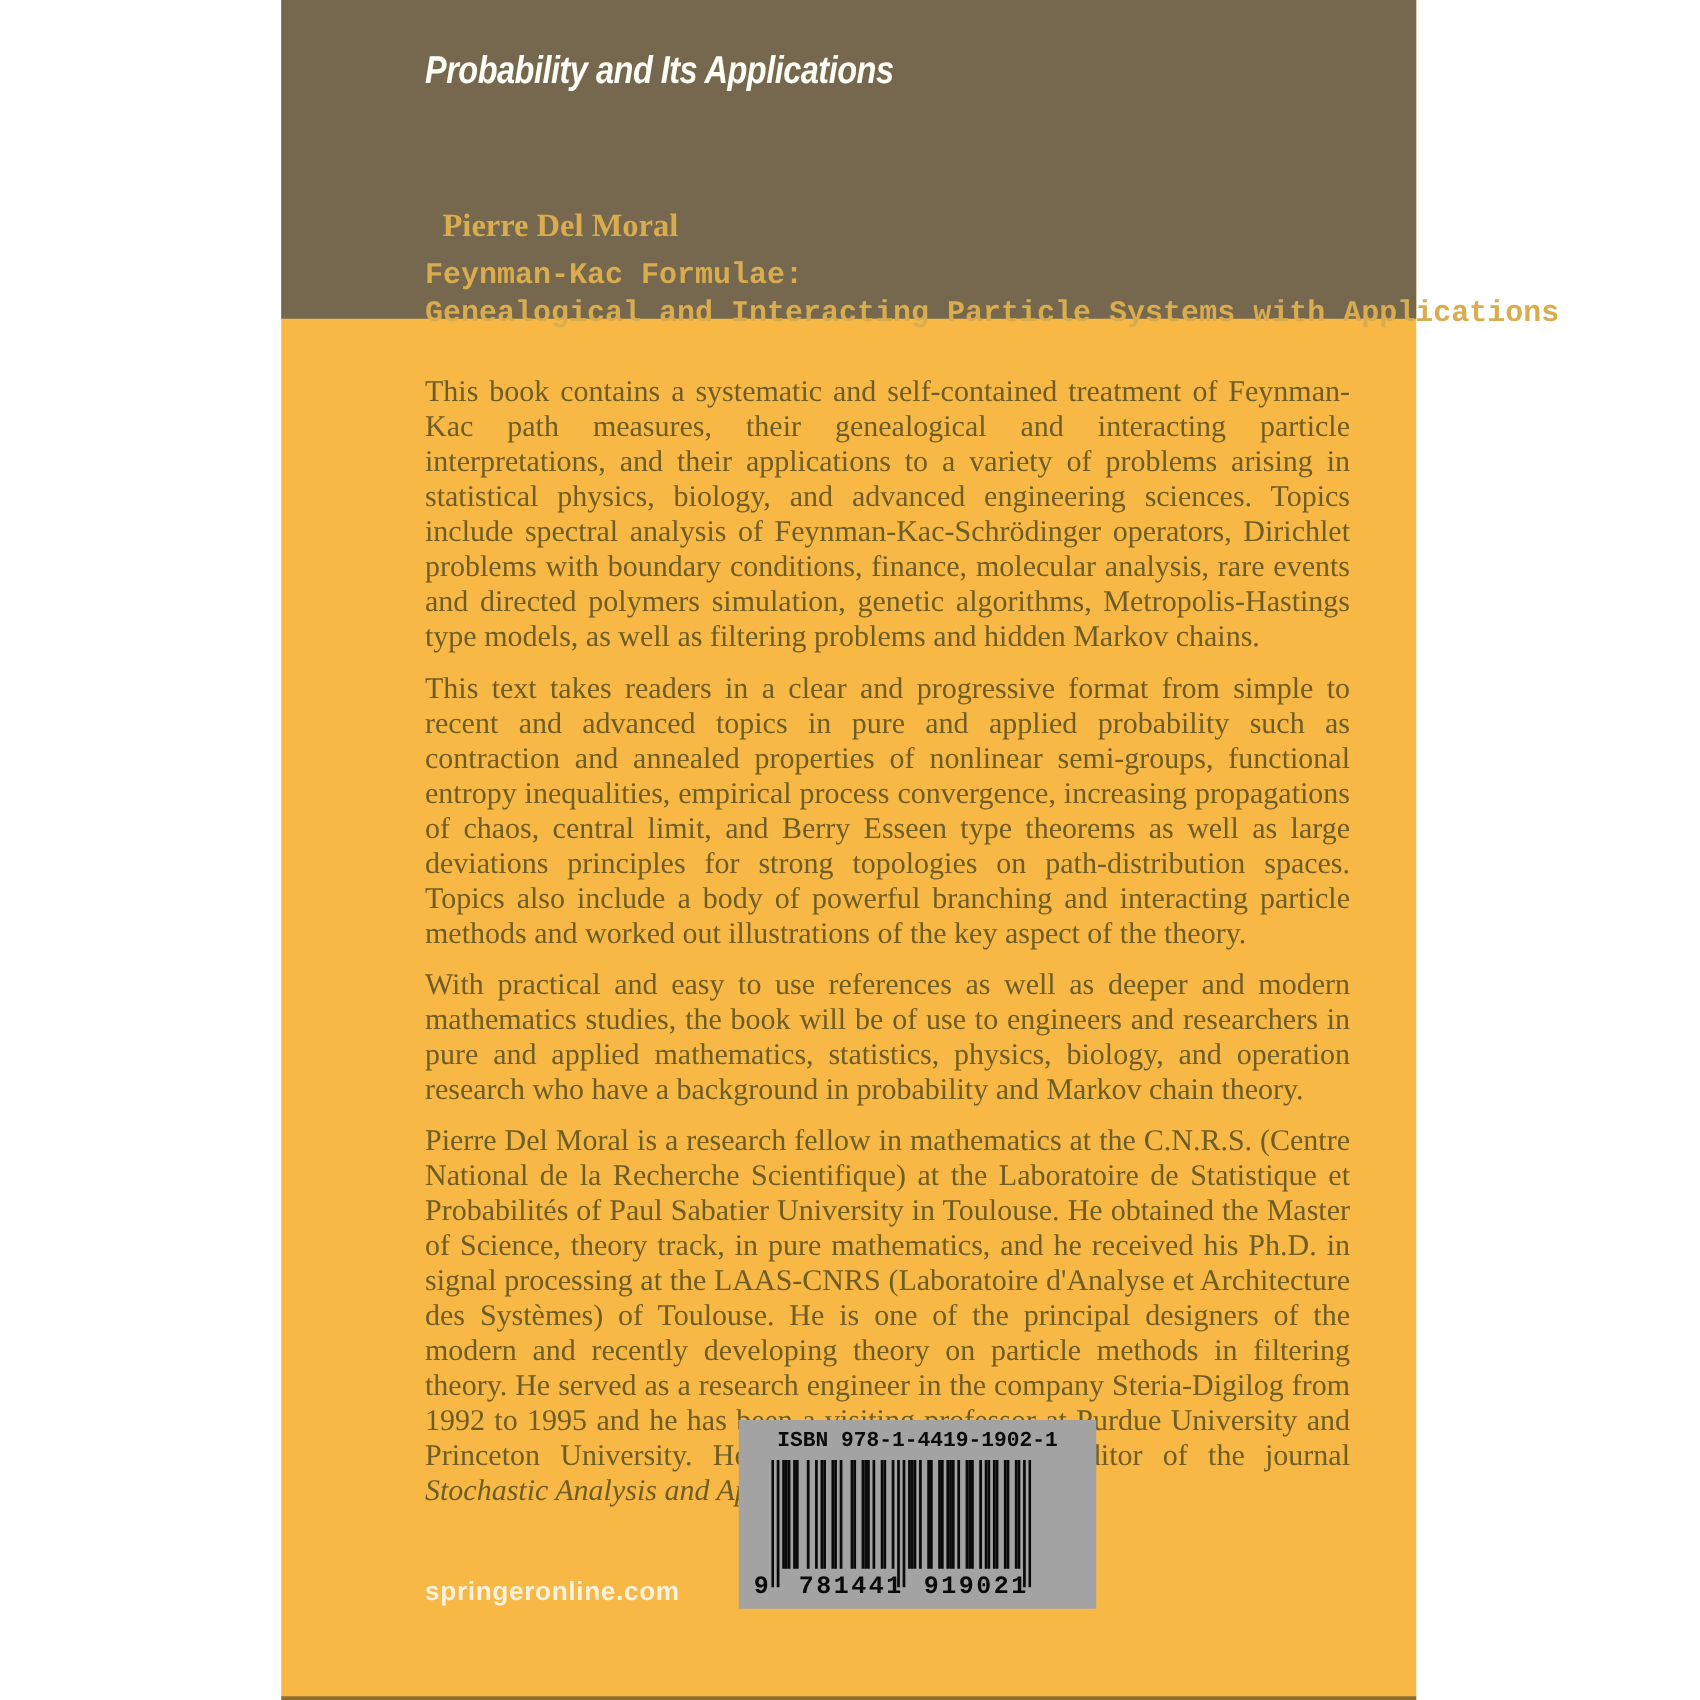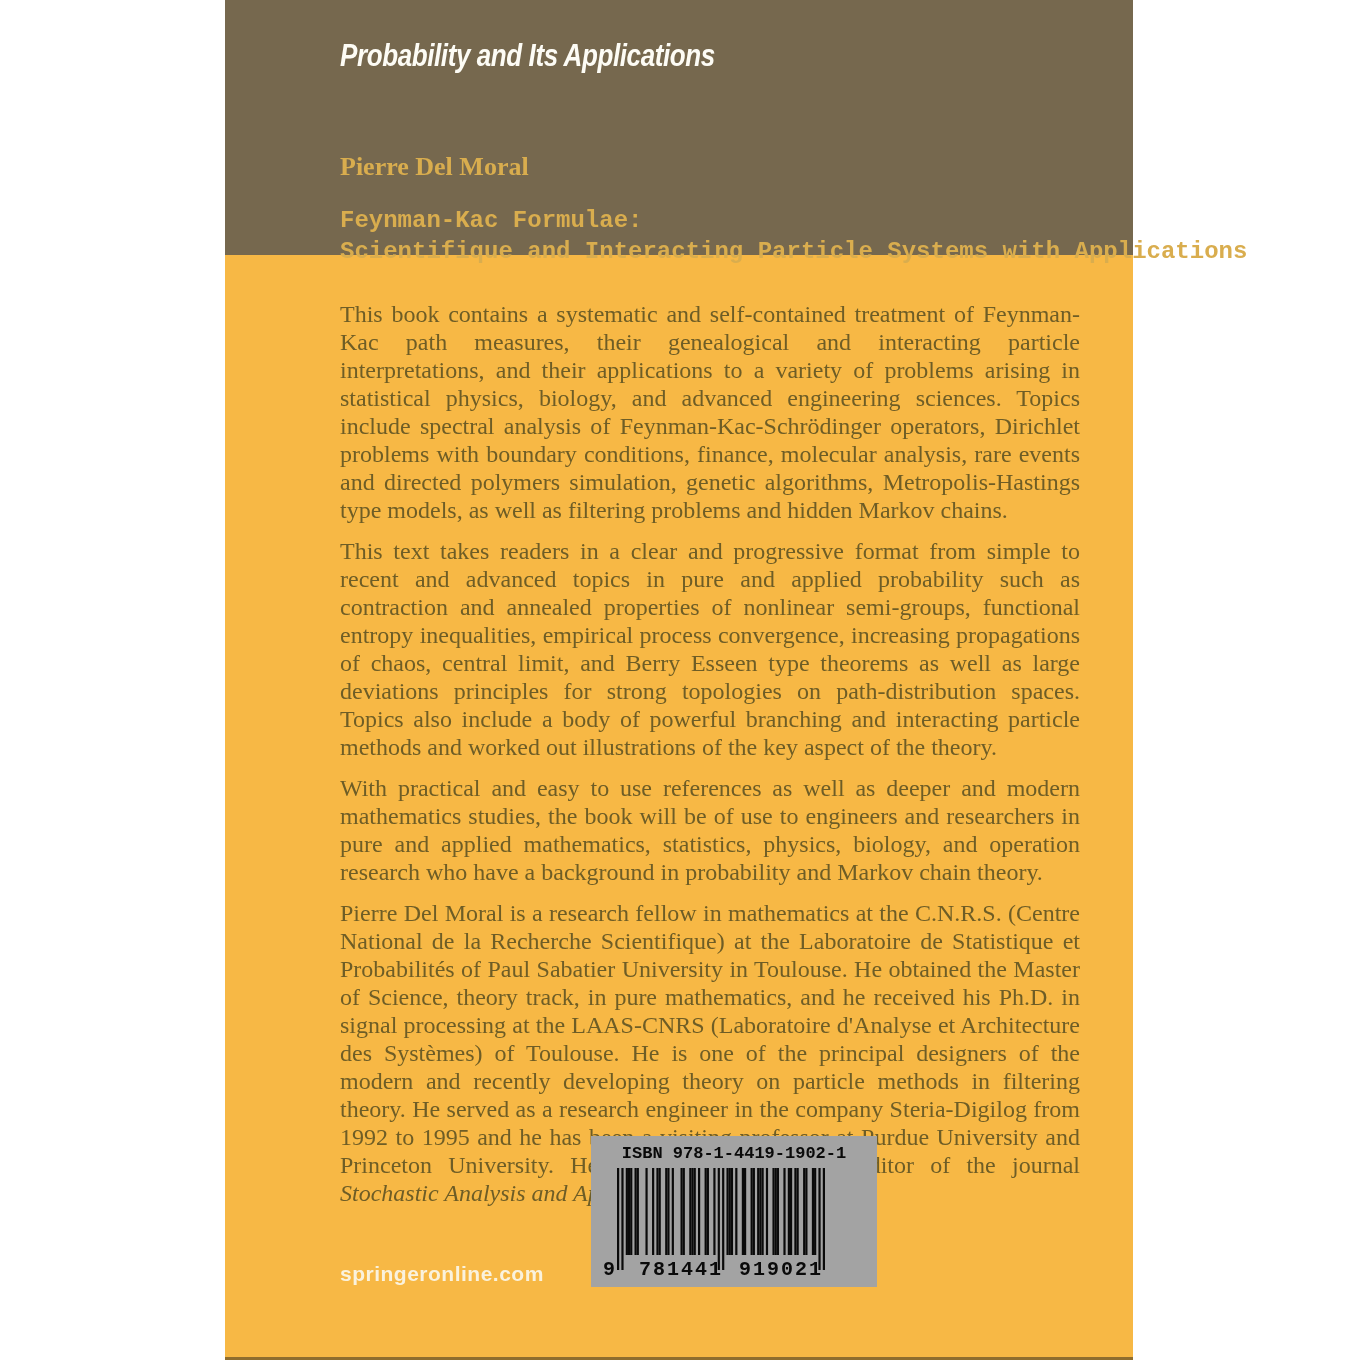--- a/index.html
+++ b/index.html
@@ -46,21 +46,21 @@
     font-size: 31px;
     letter-spacing: -0.5px;
     white-space: nowrap;
     transform: scaleX(0.84);
     transform-origin: left center;
   }
   .author {
     position: absolute;
     left: 115px;
     top: 152px;
-    margin: 0;
+    margin: 14px;
     color: #d9ad4e;
     font-family: "Liberation Serif", serif;
     font-weight: 700;
     font-size: 26px;
     white-space: nowrap;
     text-align: center;
   }
   .book-title {
     position: absolute;
     left: 115px;
@@ -156,21 +156,21 @@
 </style>
 </head>
 <body>
 
 <div class="stage">
   <div class="cover">
 
     <div class="band">
       <h1 class="series-title">Probability and Its Applications</h1>
       <p class="author">Pierre Del Moral</p>
-      <p class="book-title"><span>Feynman-Kac Formulae:</span><br><span>Scientifique and Interacting Particle Systems with Applications</span></p>
+      <p class="book-title"><span>Feynman-Kac Formulae:</span><br><span>Genealogical and Interacting Particle Systems with Applications</span></p>
     </div>
 
     <div class="back-text">
       <p>This book contains a systematic and self-contained treatment of Feynman-Kac path measures, their genealogical and interacting particle interpretations, and their applications to a variety of problems arising in statistical physics, biology, and advanced engineering sciences. Topics include spectral analysis of Feynman-Kac-Schrödinger operators, Dirichlet problems with boundary conditions, finance, molecular analysis, rare events and directed polymers simulation, genetic algorithms, Metropolis-Hastings type models, as well as filtering problems and hidden Markov chains.</p>
       <p>This text takes readers in a clear and progressive format from simple to recent and advanced topics in pure and applied probability such as contraction and annealed properties of nonlinear semi-groups, functional entropy inequalities, empirical process convergence, increasing propagations of chaos, central limit, and Berry Esseen type theorems as well as large deviations principles for strong topologies on path-distribution spaces. Topics also include a body of powerful branching and interacting particle methods and worked out illustrations of the key aspect of the theory.</p>
       <p>With practical and easy to use references as well as deeper and modern mathematics studies, the book will be of use to engineers and researchers in pure and applied mathematics, statistics, physics, biology, and operation research who have a background in probability and Markov chain theory.</p>
       <p><span>Pierre Del Moral is a research fellow in mathematics at the C.N.R.S. (Centre National de la Recherche Scientifique) at the Laboratoire de Statistique et Probabilités of Paul Sabatier University in Toulouse. He obtained the Master of Science, theory track, in pure mathematics, and he received his Ph.D. in signal processing at the LAAS-CNRS (Laboratoire d'Analyse et Architecture des Systèmes) of Toulouse. He is one of the principal designers of the modern and recently developing theory on particle methods in filtering theory. He served as a research engineer in the company Steria-Digilog from 1992 to 1995 and he has been a visiting professor at Purdue University and Princeton University. He is a former associate editor of the journal </span><span class="italic">Stochastic Analysis and Applications.</span></p>
     </div>
 
     <div class="barcode-box">

